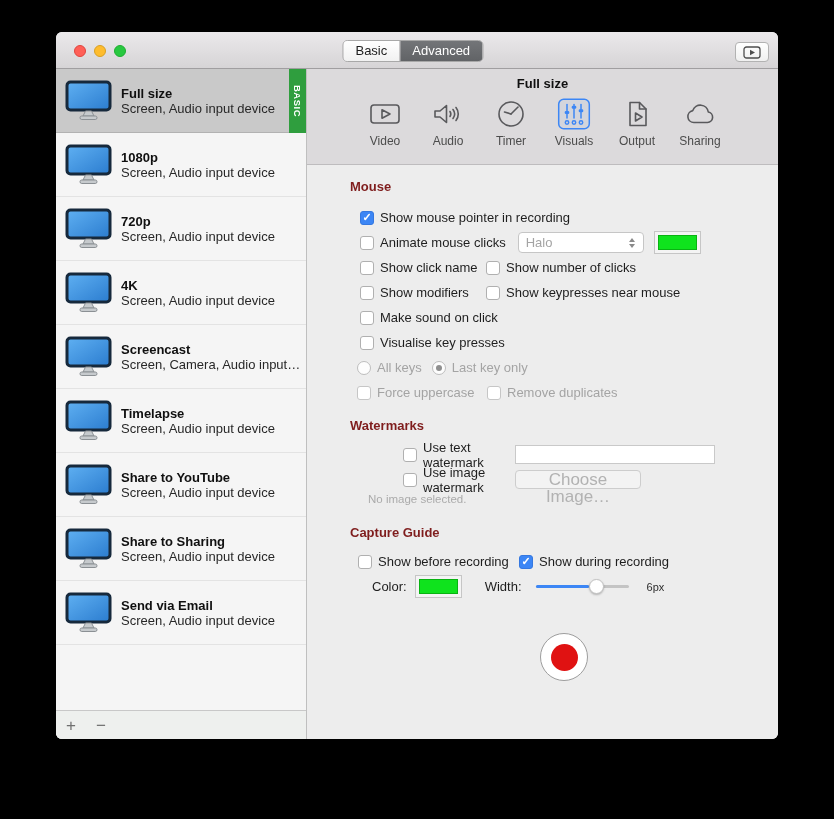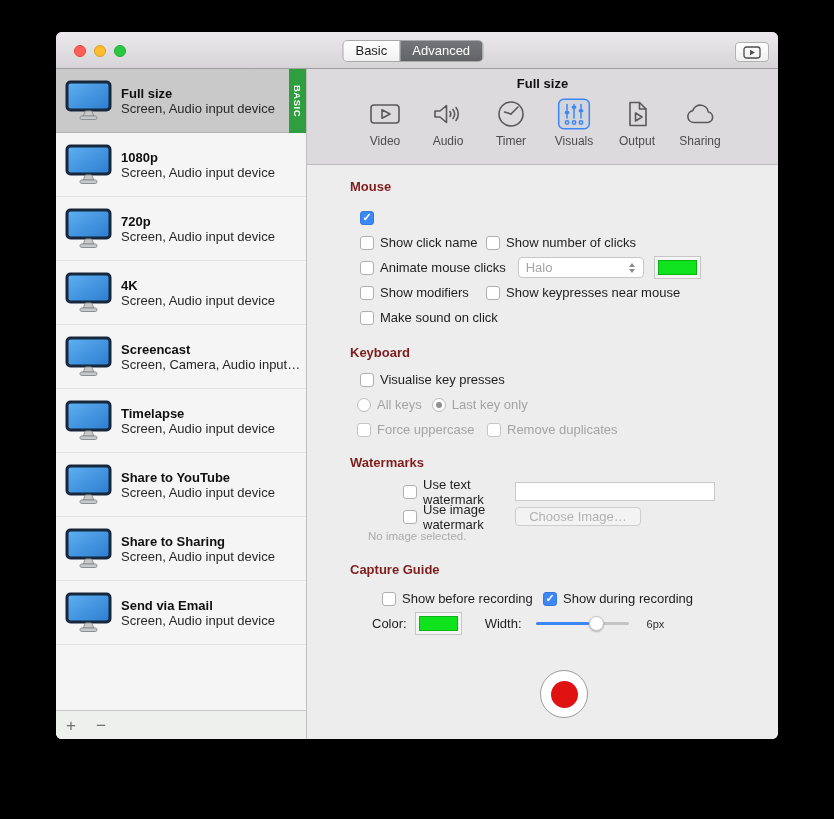--- a/index.html
+++ b/index.html
@@ -82,21 +82,21 @@
   .stepper { width:16px; display:flex; flex-direction:column; align-items:center; gap:2px; margin-right:3px; }
   .tri-up { width:0; height:0; border-left:3.5px solid transparent; border-right:3.5px solid transparent; border-bottom:4.5px solid #8a8a8a; }
   .tri-dn { width:0; height:0; border-left:3.5px solid transparent; border-right:3.5px solid transparent; border-top:4.5px solid #8a8a8a; }
 
   .well { width:47px; height:23px; background:#f4f4f4; border:1px solid #c6c6c6; padding:3px; }
   .well .swatch { width:100%; height:100%; background:#0fe31d; border:1px solid rgba(0,90,0,.35); }
 
   .tf { width:200px; height:19px; background:#fff; border:1px solid #c9c9c9; font-size:12px; padding:0 4px;
     font-family:"Liberation Sans", sans-serif; }
   .btn-choose { width:126px; height:19px; border:1px solid #cdcdcd; border-radius:4px; background:#f3f3f3;
-    color:#b2b2b2; font-size:13px; text-align:center; line-height:17px; }
+    color:#b2b2b2; font-size:17px; text-align:center; line-height:17px; }
   .note { margin-left:18px; margin-top:1px; font-size:11.5px; color:#ababab; height:15px; }
 
   .slider { width:93px; height:15px; position:relative; margin-left:14px; }
   .slider .track { position:absolute; left:0; right:0; top:6px; height:3px; border-radius:2px; background:#c4c4c4; }
   .slider .fill { position:absolute; left:0; width:57%; top:6px; height:3px; border-radius:2px; background:#3c86f5; }
   .slider .thumb { position:absolute; left:53px; top:0; width:15px; height:15px; border-radius:50%;
     background:#fff; border:1px solid #c2c2c2; box-shadow:0 1px 2px rgba(0,0,0,.25); }
   .pxlbl { margin-left:18px; font-size:11px; color:#2e2e2e; }
 
   .rec-wrap { margin-top:34px; display:flex; justify-content:center; }
@@ -331,61 +331,61 @@
             <div class="lbl">Sharing</div>
           </div>
         </div>
       </div>
 
       <div class="content">
 
         <div class="sech h-mouse">Mouse</div>
         <div class="row">
           <span class="cb on"></span>
-        </div>
-        <div class="row">
-          <span class="cell w126">
-            <span class="cb"></span>
-            <span>Show click name</span>
-          </span>
-          <span class="cell">
-            <span class="cb"></span>
-            <span>Show number of clicks</span>
-          </span>
+          <span>Show mouse pointer in recording</span>
         </div>
         <div class="row">
           <span class="cb"></span>
           <span>Animate mouse clicks</span>
           <div class="select">
             <span class="val">Halo</span>
             <span class="stepper">
                 <span class="tri-up"></span>
                 <span class="tri-dn"></span>
               </span>
           </div>
           <div class="well" style="margin-left:10px">
               <div class="swatch"></div>
             </div>
         </div>
         <div class="row">
           <span class="cell w126">
             <span class="cb"></span>
+            <span>Show click name</span>
+          </span>
+          <span class="cell">
+            <span class="cb"></span>
+            <span>Show number of clicks</span>
+          </span>
+        </div>
+        <div class="row">
+          <span class="cell w126">
+            <span class="cb"></span>
             <span>Show modifiers</span>
           </span>
           <span class="cell">
             <span class="cb"></span>
             <span>Show keypresses near mouse</span>
           </span>
         </div>
         <div class="row">
           <span class="cb"></span>
           <span>Make sound on click</span>
         </div>
 
-        <div class="sech h-kb">Keyboard</div>
         <div class="row">
           <span class="cb"></span>
           <span>Visualise key presses</span>
         </div>
         <div class="row ind dis">
           <span class="cell" style="margin-right:10px">
             <span class="radio"></span>
             <span>All keys</span>
           </span>
           <span class="cell">
@@ -415,21 +415,21 @@
         <div class="row">
           <span class="cell w155">
             <span class="cb"></span>
             <span>Use image watermark</span>
           </span>
           <div class="btn-choose">Choose Image…</div>
         </div>
         <div class="note">No image selected.</div>
 
         <div class="sech h-cg">Capture Guide</div>
-        <div class="row" style="margin-left:32px">
+        <div class="row" style="margin-left:8px">
           <span class="cell w161">
             <span class="cb"></span>
             <span>Show before recording</span>
           </span>
           <span class="cell">
             <span class="cb on"></span>
             <span>Show during recording</span>
           </span>
         </div>
         <div class="row" style="margin-left:22px">

